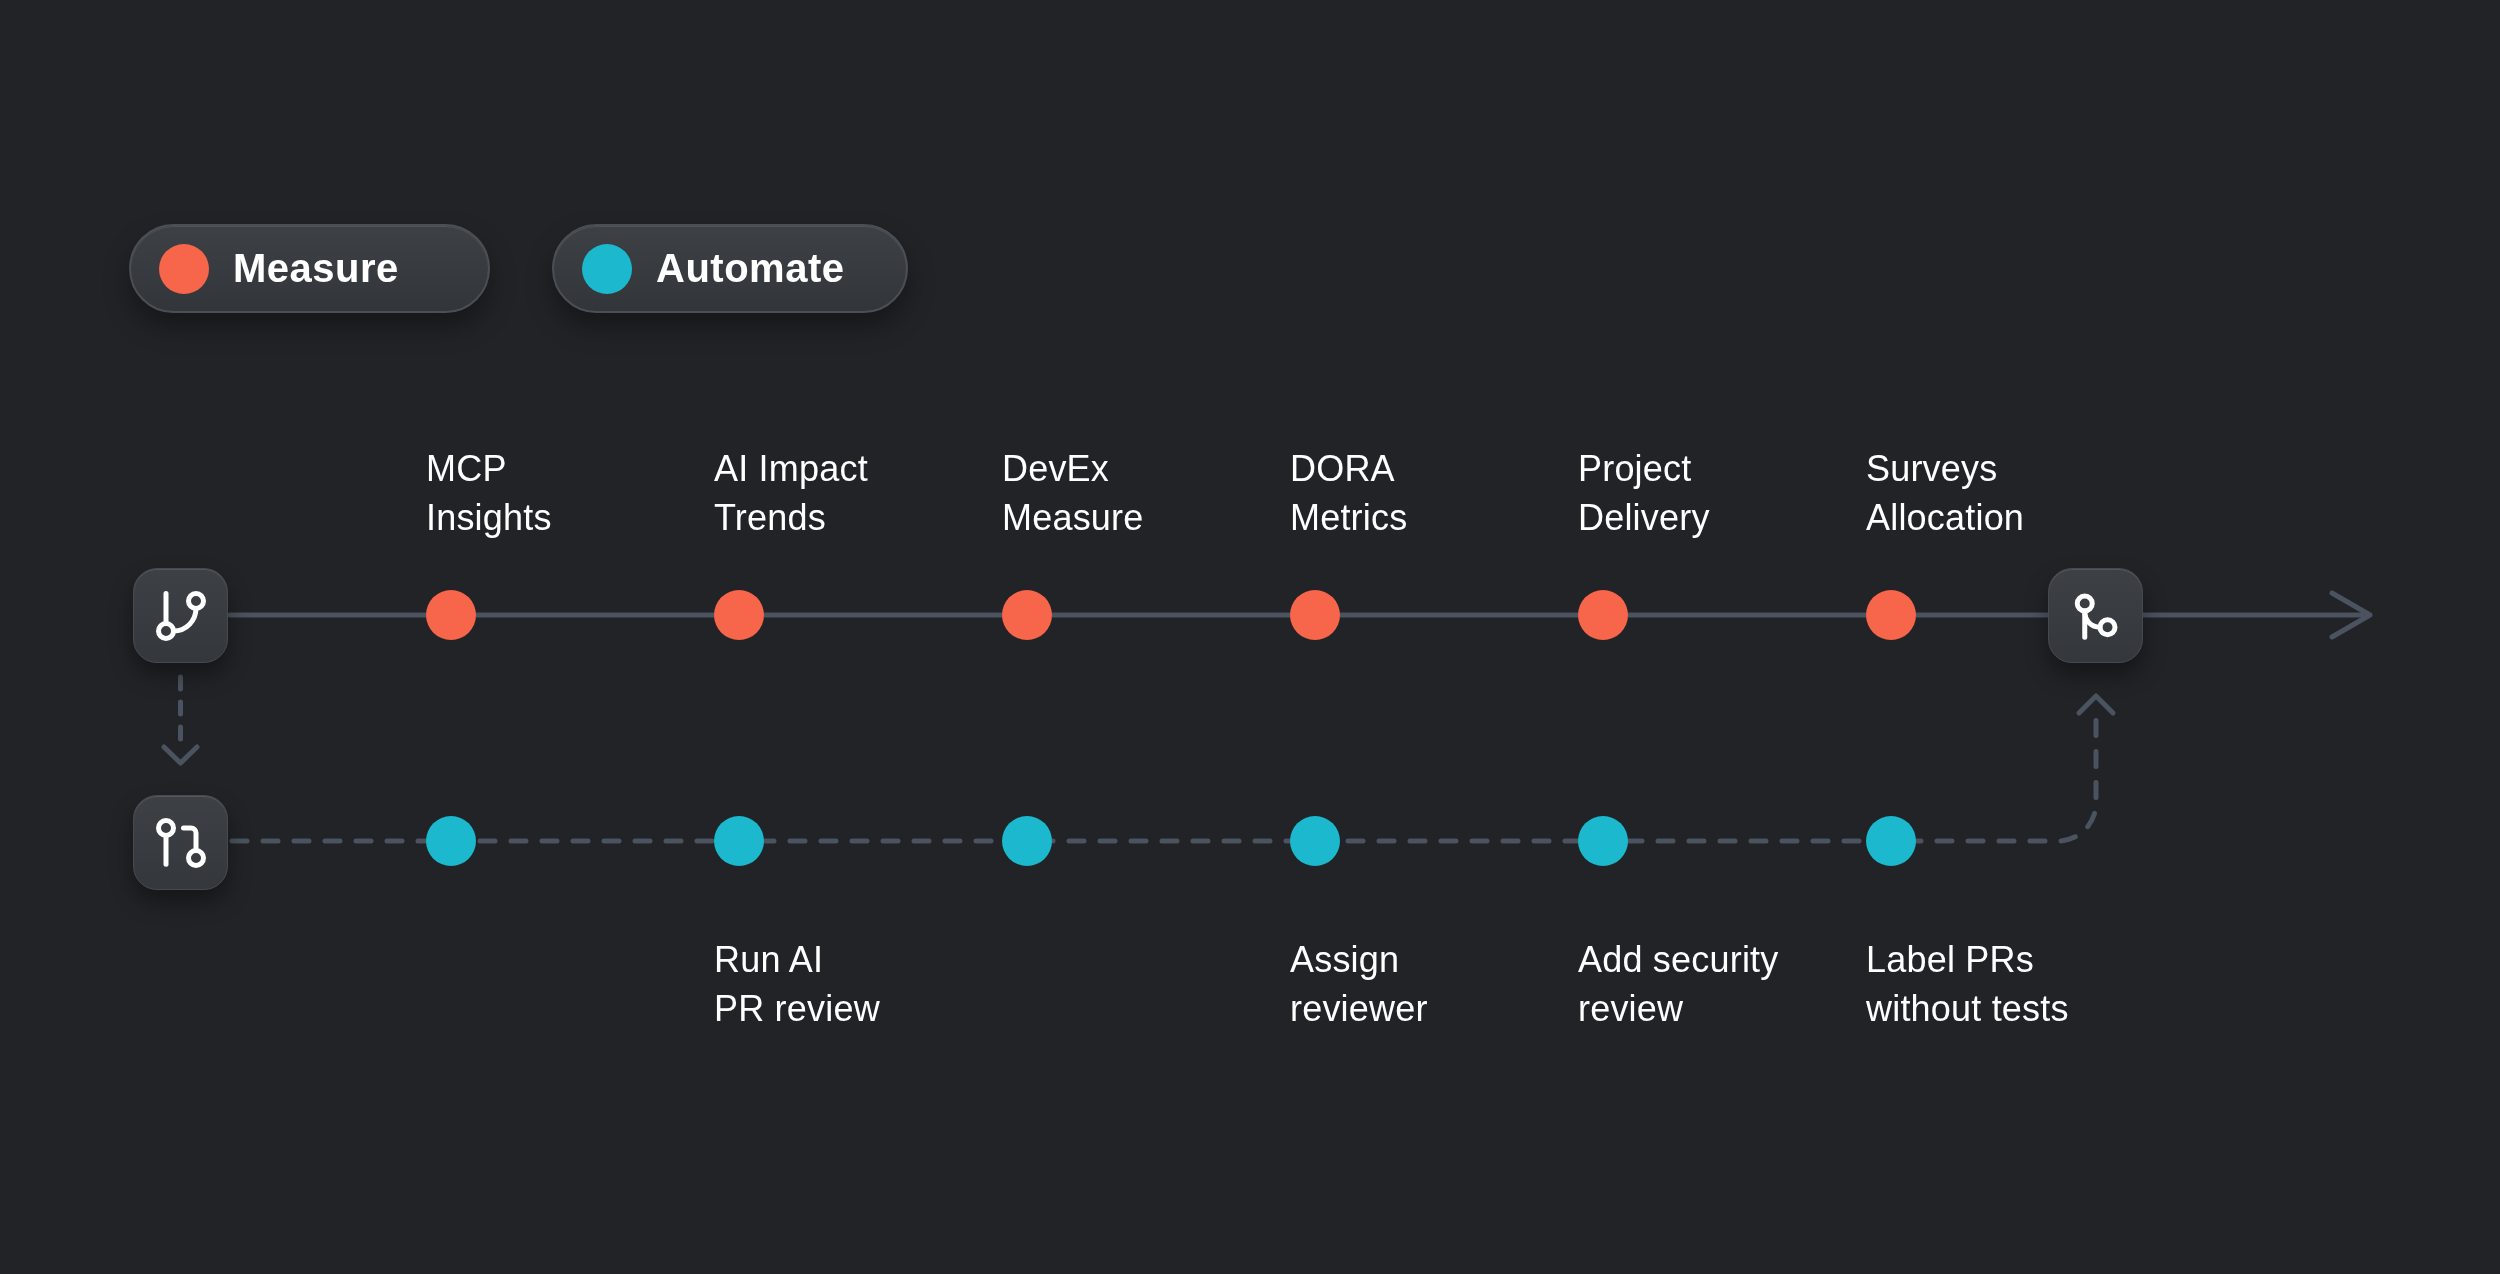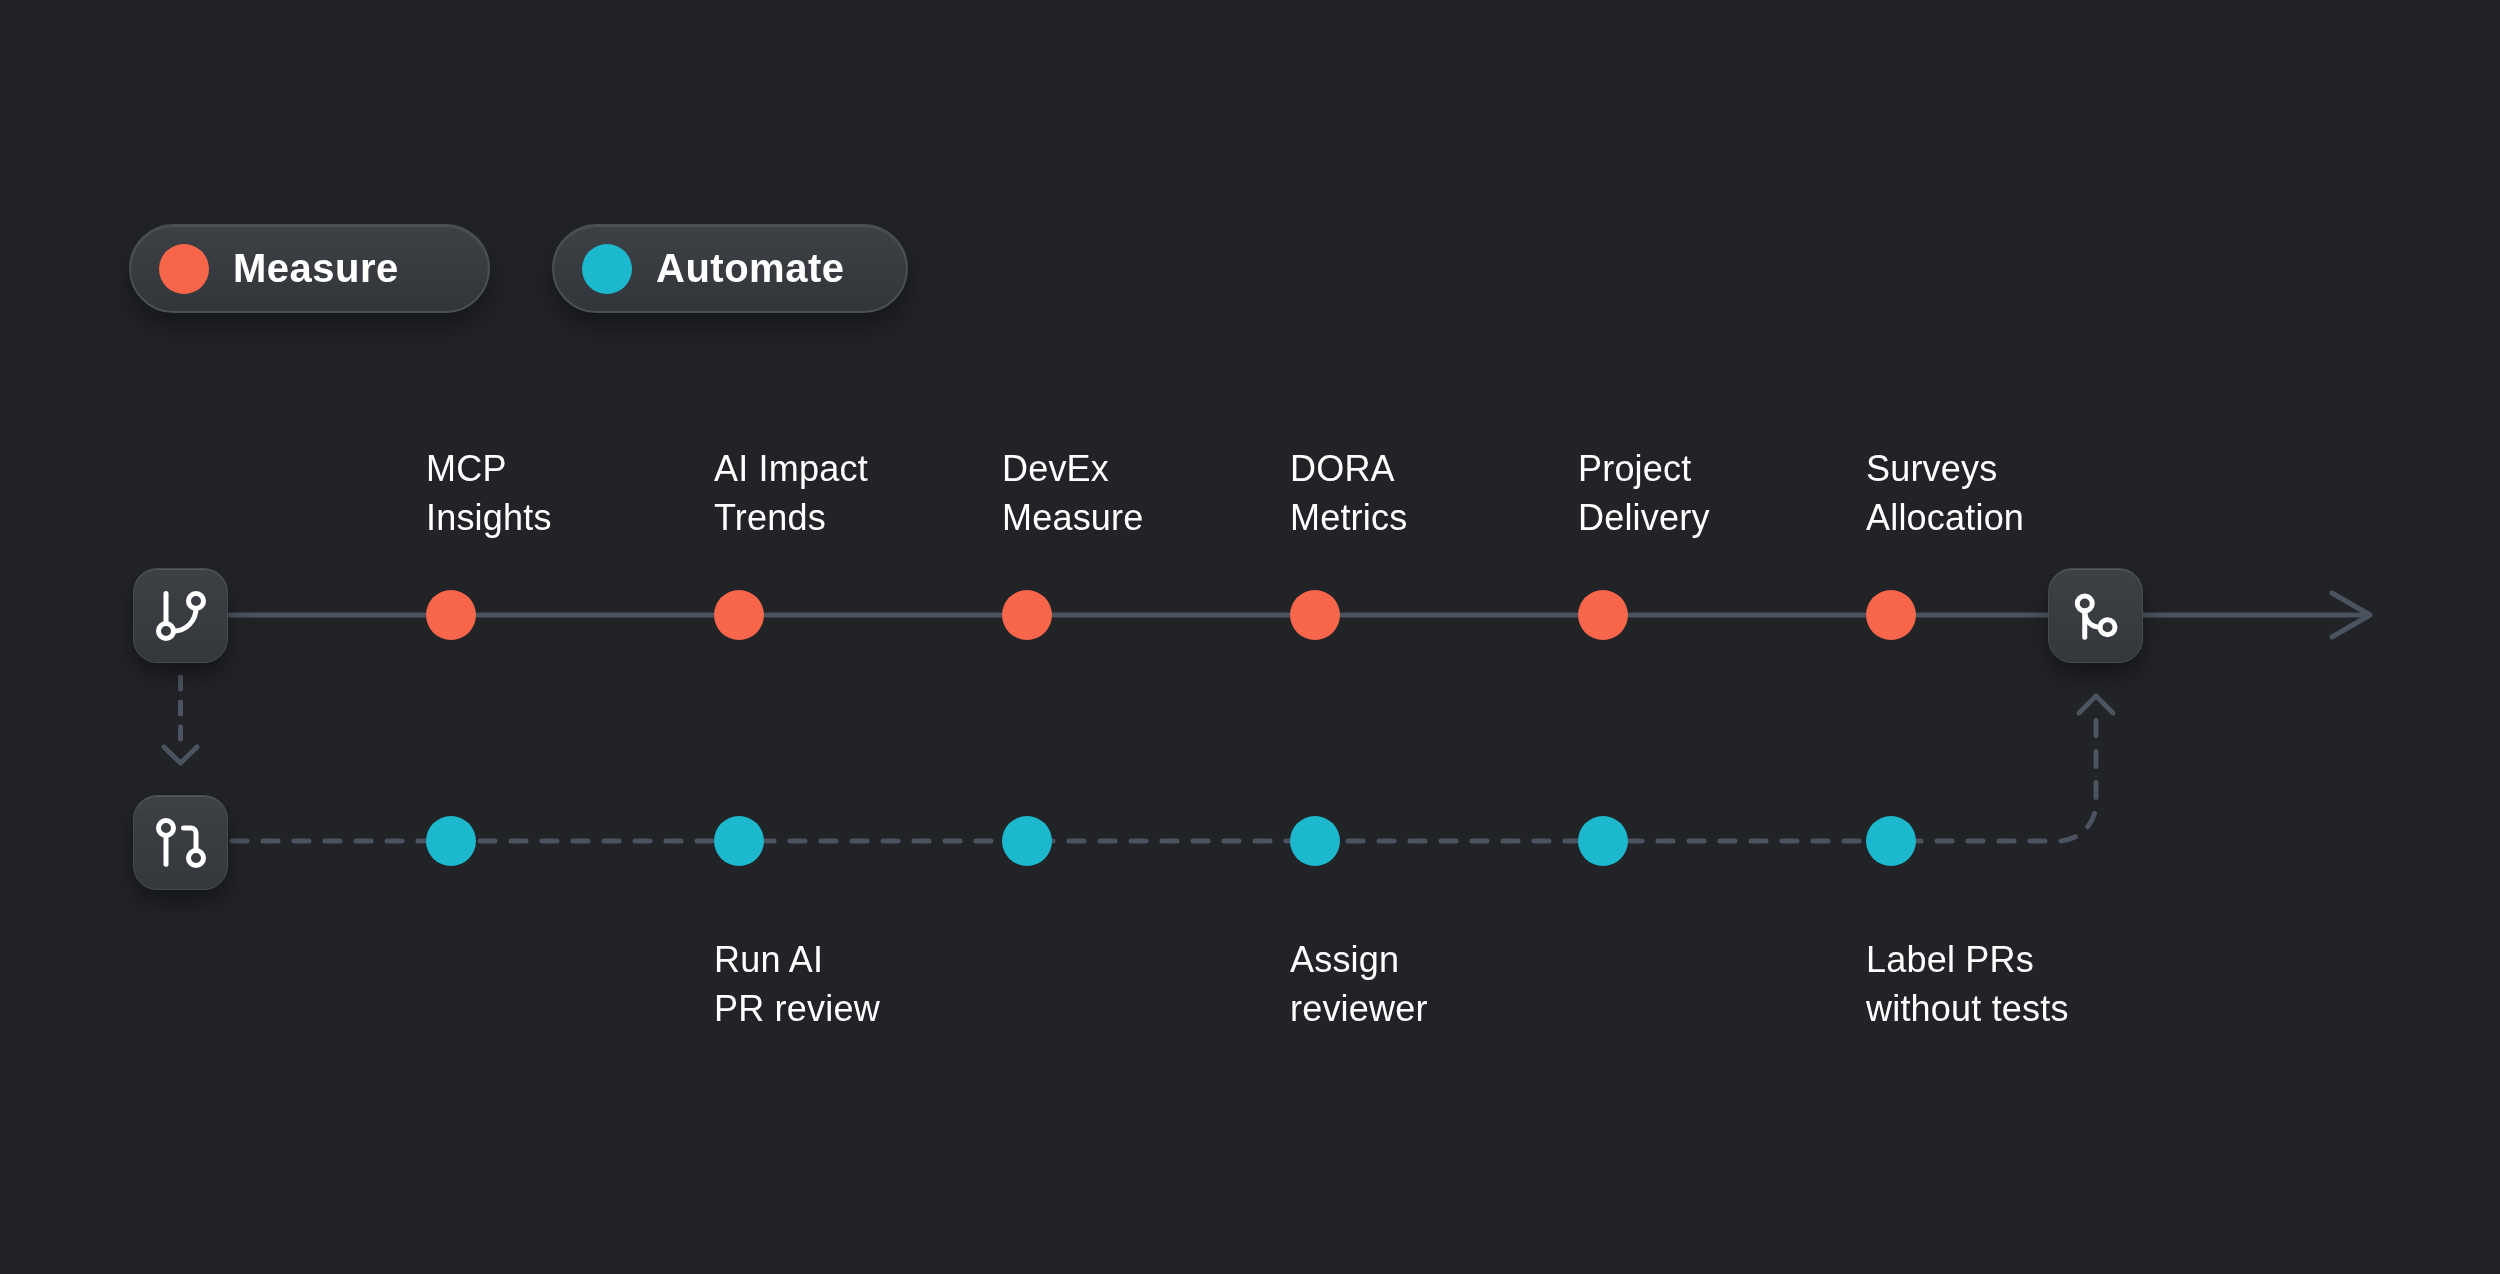--- a/index.html
+++ b/index.html
@@ -157,18 +157,22 @@
   </div>
 
   <div class="node-label" style="left:714px; top:935px">
     <div>Run AI</div>
     <div>PR review</div>
   </div>
   <div class="node-label" style="left:1290px; top:935px">
     <div>Assign</div>
     <div>reviewer</div>
   </div>
+  <div class="node-label" style="left:1578px; top:935px">
+    <div>Add security</div>
+    <div>review</div>
+  </div>
   <div class="node-label" style="left:1866px; top:935px">
     <div>Label PRs</div>
     <div>without tests</div>
   </div>
 
 </div>
 
 </body></html>

